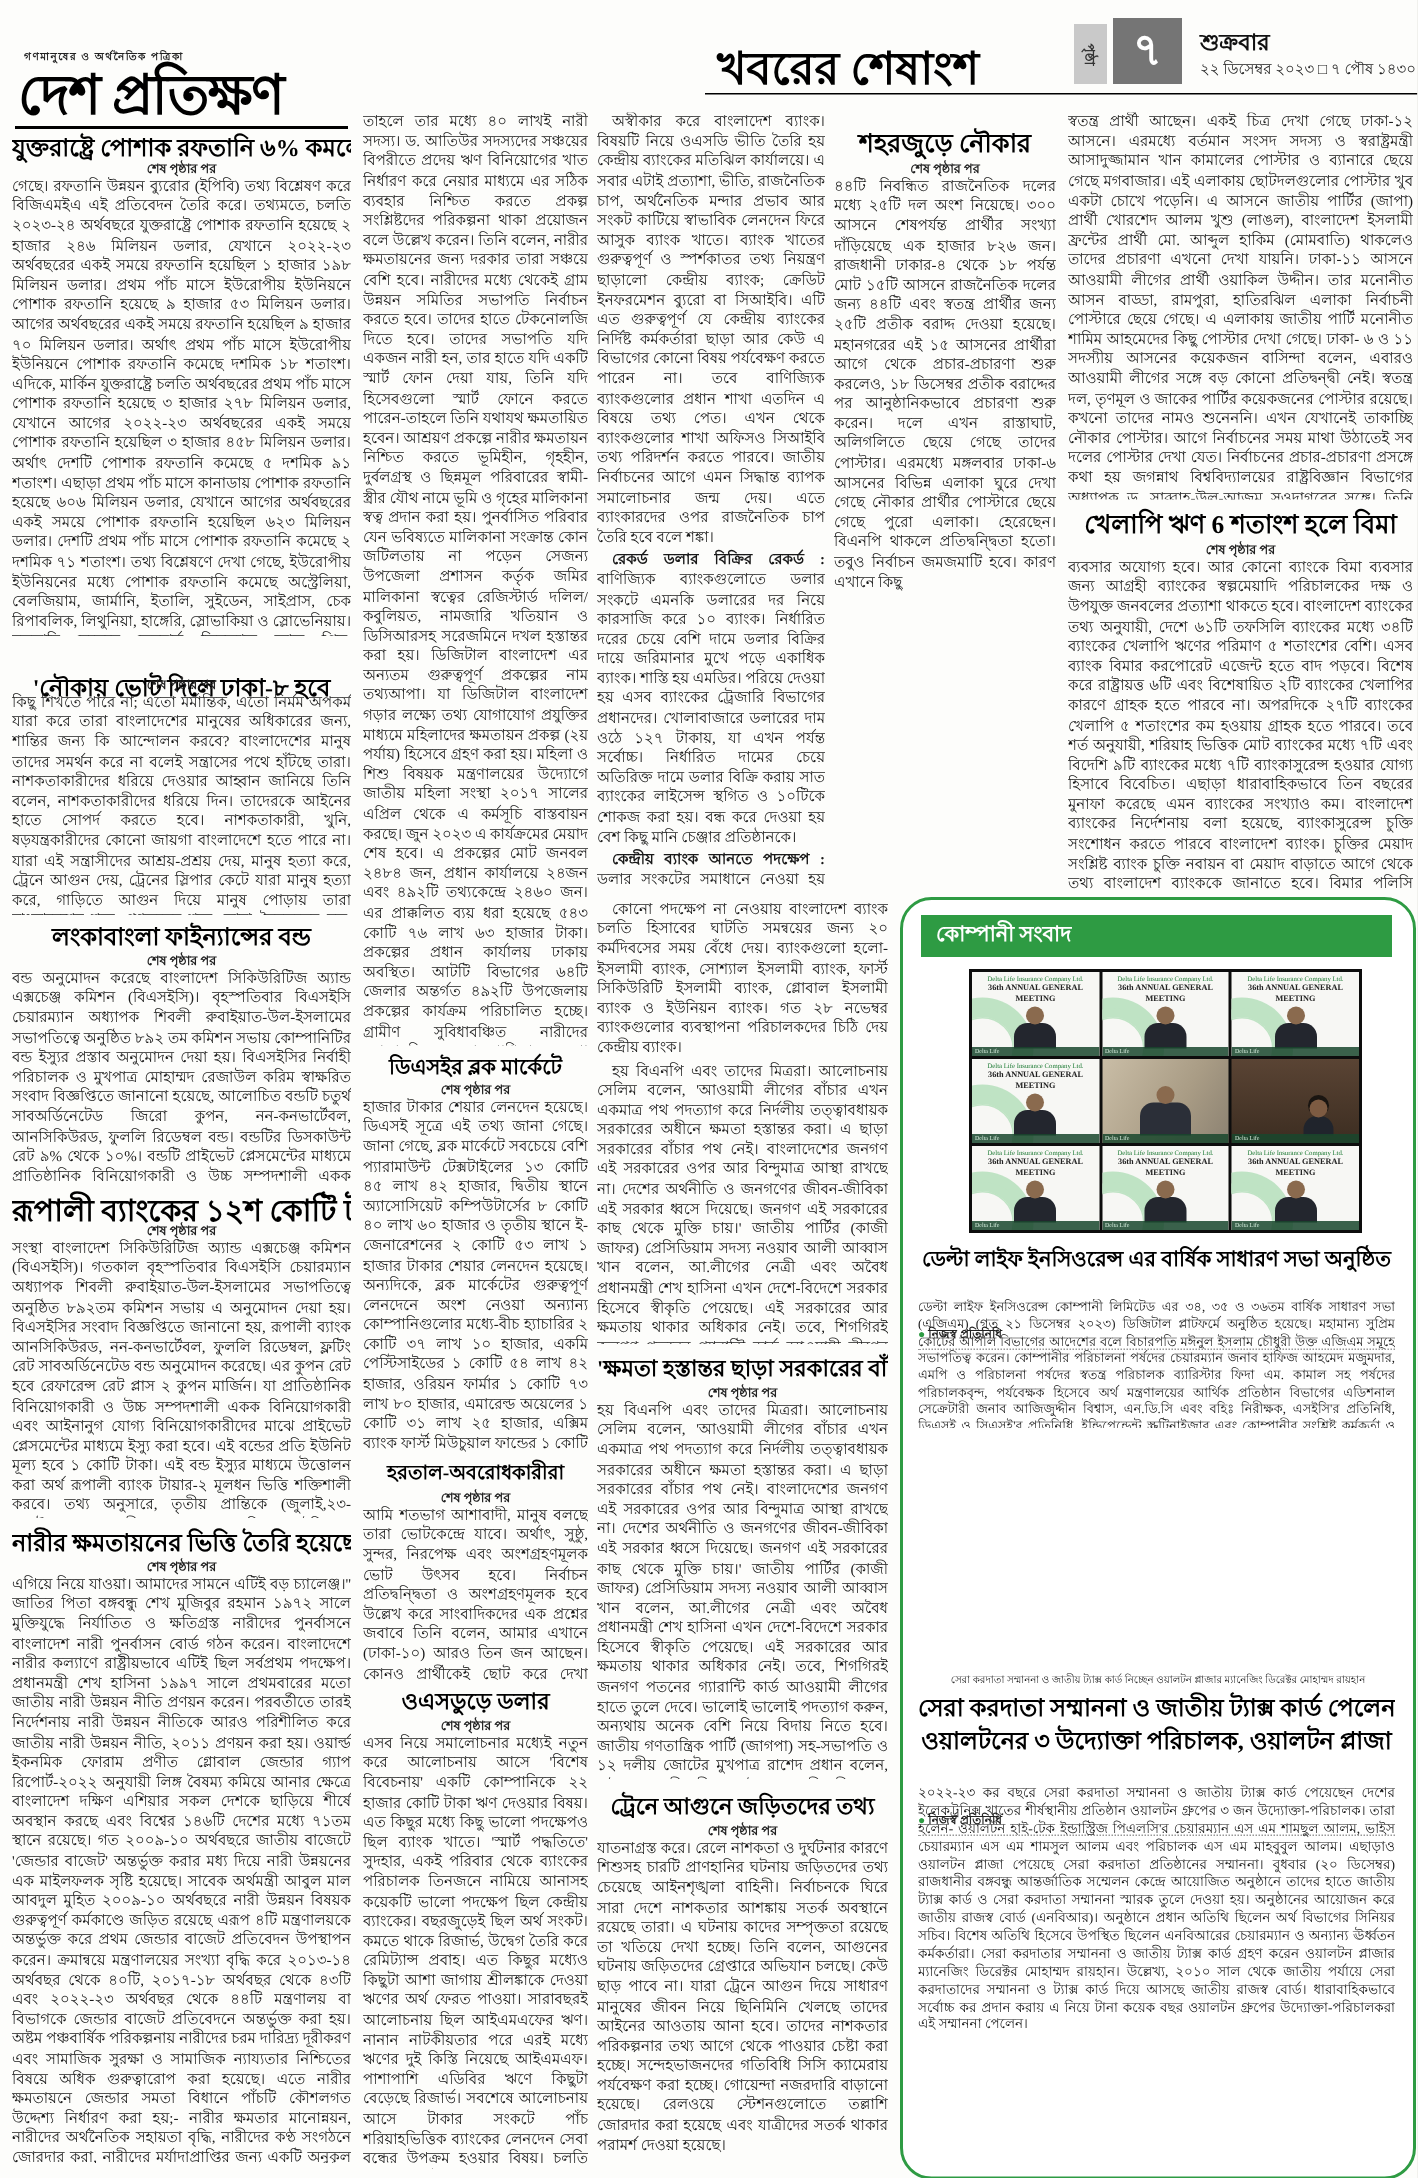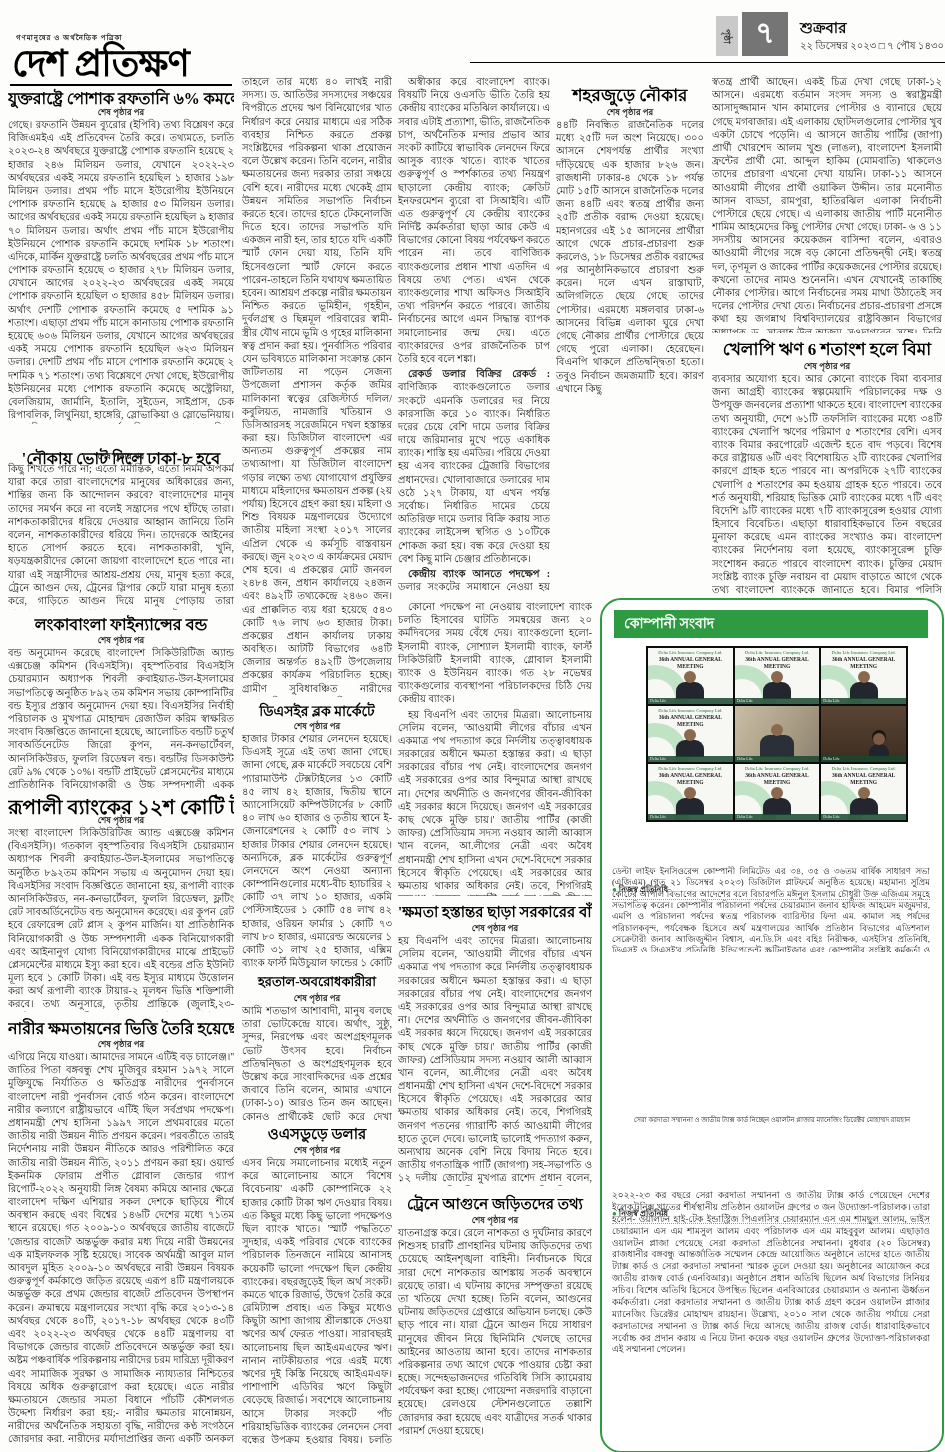--- a/index.html
+++ b/index.html
@@ -60,20 +60,21 @@
 </style>
 </head>
 <body>
 
 <div id="page">
 
   <div class="abs tagline" style="left:16px;top:32px;">গণমানুষের ও অর্থনৈতিক পত্রিকা</div>
   <div class="abs mast" style="left:12px;top:34px;">দেশ প্রতিক্ষণ</div>
   <div class="abs rule" style="left:10px;top:84px;width:222px;height:2px;"></div>
 
+  <div class="abs section-title" style="left:478px;top:22px;">খবরের শেষাংশ</div>
   <div class="abs pgword" style="left:716px;top:16px;width:22px;height:40px;">পৃষ্ঠা</div>
   <div class="abs pgnum" style="left:742px;top:12px;width:46px;height:44px;">৭</div>
   <div class="abs day" style="left:800px;top:16px;">শুক্রবার</div>
   <div class="abs dateline" style="left:800px;top:38px;">২২ ডিসেম্বর ২০২৩ □ ৭ পৌষ ১৪৩০</div>
   <div class="abs rule" style="left:470px;top:62px;width:475px;height:1px;"></div>
 
   <div class="abs headline" style="left:8px;top:86px;width:226px;font-size:16px;">যুক্তরাষ্ট্রে পোশাক রফতানি ৬% কমলেও</div>
   <div class="abs kicker" style="left:8px;top:106px;width:226px;">শেষ পৃষ্ঠার পর</div>
   <div class="abs body" style="left:8px;top:118px;width:226px;height:306px;">গেছে। রফতানি উন্নয়ন ব্যুরোর (ইপিবি) তথ্য বিশ্লেষণ করে বিজিএমইএ এই প্রতিবেদন তৈরি করে। তথ্যমতে, চলতি ২০২৩-২৪ অর্থবছরে যুক্তরাষ্ট্রে পোশাক রফতানি হয়েছে ২ হাজার ২৪৬ মিলিয়ন ডলার, যেখানে ২০২২-২৩ অর্থবছরের একই সময়ে রফতানি হয়েছিল ১ হাজার ১৯৮ মিলিয়ন ডলার। প্রথম পাঁচ মাসে ইউরোপীয় ইউনিয়নে পোশাক রফতানি হয়েছে ৯ হাজার ৫৩ মিলিয়ন ডলার। আগের অর্থবছরের একই সময়ে রফতানি হয়েছিল ৯ হাজার ৭০ মিলিয়ন ডলার। অর্থাৎ প্রথম পাঁচ মাসে ইউরোপীয় ইউনিয়নে পোশাক রফতানি কমেছে দশমিক ১৮ শতাংশ। এদিকে, মার্কিন যুক্তরাষ্ট্রে চলতি অর্থবছরের প্রথম পাঁচ মাসে পোশাক রফতানি হয়েছে ৩ হাজার ২৭৮ মিলিয়ন ডলার, যেখানে আগের ২০২২-২৩ অর্থবছরের একই সময়ে পোশাক রফতানি হয়েছিল ৩ হাজার ৪৫৮ মিলিয়ন ডলার। অর্থাৎ দেশটি পোশাক রফতানি কমেছে ৫ দশমিক ৯১ শতাংশ। এছাড়া প্রথম পাঁচ মাসে কানাডায় পোশাক রফতানি হয়েছে ৬০৬ মিলিয়ন ডলার, যেখানে আগের অর্থবছরের একই সময়ে পোশাক রফতানি হয়েছিল ৬২৩ মিলিয়ন ডলার। দেশটি প্রথম পাঁচ মাসে পোশাক রফতানি কমেছে ২ দশমিক ৭১ শতাংশ। তথ্য বিশ্লেষণে দেখা গেছে, ইউরোপীয় ইউনিয়নের মধ্যে পোশাক রফতানি কমেছে অস্ট্রেলিয়া, বেলজিয়াম, জার্মানি, ইতালি, সুইডেন, সাইপ্রাস, চেক রিপাবলিক, লিথুনিয়া, হাঙ্গেরি, স্লোভাকিয়া ও স্লোভেনিয়ায়। রফতানি বেড়েছে ডেনমার্ক, ফিনল্যান্ড, ফ্রান্স, গ্রিস, আয়ারল্যান্ড, নেদারল্যান্ডস, পর্তুগাল, রোমানিয়া, স্পেন, ইস্তোনিয়া, লাটভিয়া, মাল্টা, পোল্যান্ড, ক্রোয়েশিয়া ও লুক্সেমবার্গে। প্রসঙ্গত, দেশের পোশাক রফতানির প্রধান গন্তব্য যুক্তরাষ্ট্র, যুক্তরাজ্য ও ইউরোপীয় ইউনিয়ন। এর বাইরে যেসব দেশে পোশাক রফতানি হয় সেগুলো অপ্রচলিত বাজার হিসেবে পরিচিত। চলতি ২০২৩-২৪ অর্থবছরের প্রথম পাঁচ মাসে অপ্রচলিত বাজারে পোশাক রফতানি বেড়েছে ১৪ দশমিক ১২ শতাংশ। অপ্রচলিত বাজারের মধ্যে শুধুমাত্র ভারত ও মেক্সিকোতে পোশাক রফতানি কমেছে। রাশিয়া-ইউক্রেন যুদ্ধের প্রভাবে পোশাক রফতানিতে নেতিবাচক প্রবৃদ্ধিতে চলে যায় রাশিয়া। দেশটি দীর্ঘ সময় ধরে নেতিবাচক প্রবৃদ্ধি ছিল। তবে সেই ধাক্কা কাটিয়ে উঠেছে বাংলাদেশ। সর্বশেষ পাঁচ মাসে রাশিয়ায় পোশাক রফতানি বেড়েছে ৩ দশমিক ১৬ শতাংশ। রাশিয়া ছাড়াও অপ্রচলিত বাজারের মধ্যে পোশাক রফতানি বেড়েছে জাপান, অস্ট্রেলিয়া, কোরিয়া রিপাবলিক, চীন, সংযুক্ত আরব আমিরাত, মালয়েশিয়া, সৌদি আরব, তুর্কি, সাউথ আফ্রিকা, নিউজিল্যান্ড, চিলি ও ব্রাজিলে।</div>
 
@@ -196,22 +197,25 @@
       </div>
       <div class="tile">
         <div class="brand">Delta Life Insurance Company Ltd.</div>
         <div class="agm">36th ANNUAL GENERAL MEETING</div>
         <div class="arcs"></div>
         <div class="person"></div>
         <div class="namebar">Delta Life</div>
       </div>
     </div>
 
+    <div class="abs cn-head" style="left:10px;top:228px;width:318px;font-size:14px;">ডেল্টা লাইফ ইনসিওরেন্স এর বার্ষিক সাধারণ সভা অনুষ্ঠিত</div>
     <div class="abs byline" style="left:10px;top:250px;width:318px;"><span class="dot">●</span> <span>নিজস্ব প্রতিনিধি</span></div>
     <div class="abs body" style="left:10px;top:266px;width:318px;height:86px;font-size:8.6px;">ডেল্টা লাইফ ইনসিওরেন্স কোম্পানী লিমিটেড এর ৩৪, ৩৫ ও ৩৬তম বার্ষিক সাধারণ সভা (এজিএম) (গত ২১ ডিসেম্বর ২০২৩) ডিজিটাল প্লাটফর্মে অনুষ্ঠিত হয়েছে। মহামান্য সুপ্রিম কোর্টের আপীল বিভাগের আদেশের বলে বিচারপতি মঈনুল ইসলাম চৌধুরী উক্ত এজিএম সমূহে সভাপতিত্ব করেন। কোম্পানীর পরিচালনা পর্ষদের চেয়ারম্যান জনাব হাফিজ আহমেদ মজুমদার, এমপি ও পরিচালনা পর্ষদের স্বতন্ত্র পরিচালক ব্যারিস্টার ফিদা এম. কামাল সহ পর্ষদের পরিচালকবৃন্দ, পর্যবেক্ষক হিসেবে অর্থ মন্ত্রণালয়ের আর্থিক প্রতিষ্ঠান বিভাগের এডিশনাল সেক্রেটারী জনাব আজিজুদ্দীন বিশ্বাস, এন.ডি.সি এবং বহিঃ নিরীক্ষক, এসইসি'র প্রতিনিধি, ডিএসই ও সিএসই'র প্রতিনিধি, ইন্ডিপেন্ডেন্ট স্ক্রুটিনাইজার এবং কোম্পানীর সংশ্লিষ্ট কর্মকর্তা ও শেয়ার হোল্ডারবৃন্দ উক্ত ডিজিটাল প্লাটফর্মে যুক্ত ছিলেন। সভায় ২০১৯, ২০২০ ও ২০২১ সালের নিরীক্ষিত হিসাব, বার্ষিক প্রতিবেদন ও উক্ত বছরসমূহের জন্য প্রতিটি ১০ টাকার শেয়ারের বিপরীতে ৩০ শতাংশ করে মোট ৯০ শতাংশ নগদ লভ্যাংশ অনুমোদিত হয়। –প্রেস রিলিজ</div>
 
     <div class="abs wcaption" style="left:10px;top:514px;width:320px;">সেরা করদাতা সম্মাননা ও জাতীয় ট্যাক্স কার্ড নিচ্ছেন ওয়ালটন প্লাজার ম্যানেজিং ডিরেক্টর মোহাম্মদ রায়হান</div>
 
+    <div class="abs cn-head" style="left:10px;top:526px;width:318px;font-size:16px;">সেরা করদাতা সম্মাননা ও জাতীয় ট্যাক্স কার্ড পেলেন</div>
+    <div class="abs cn-head" style="left:10px;top:548px;width:318px;font-size:16px;">ওয়ালটনের ৩ উদ্যোক্তা পরিচালক, ওয়ালটন প্লাজা</div>
     <div class="abs byline" style="left:10px;top:574px;width:318px;"><span class="dot">●</span> <span>নিজস্ব প্রতিনিধি</span></div>
     <div class="abs body" style="left:10px;top:590px;width:318px;height:250px;font-size:9px;">২০২২-২৩ কর বছরে সেরা করদাতা সম্মাননা ও জাতীয় ট্যাক্স কার্ড পেয়েছেন দেশের ইলেকট্রনিক্স খাতের শীর্ষস্থানীয় প্রতিষ্ঠান ওয়ালটন গ্রুপের ৩ জন উদ্যোক্তা-পরিচালক। তারা হলেন- ওয়ালটন হাই-টেক ইন্ডাস্ট্রিজ পিএলসি'র চেয়ারম্যান এস এম শামছুল আলম, ভাইস চেয়ারম্যান এস এম শামসুল আলম এবং পরিচালক এস এম মাহবুবুল আলম। এছাড়াও ওয়ালটন প্লাজা পেয়েছে সেরা করদাতা প্রতিষ্ঠানের সম্মাননা। বুধবার (২০ ডিসেম্বর) রাজধানীর বঙ্গবন্ধু আন্তর্জাতিক সম্মেলন কেন্দ্রে আয়োজিত অনুষ্ঠানে তাদের হাতে জাতীয় ট্যাক্স কার্ড ও সেরা করদাতা সম্মাননা স্মারক তুলে দেওয়া হয়। অনুষ্ঠানের আয়োজন করে জাতীয় রাজস্ব বোর্ড (এনবিআর)। অনুষ্ঠানে প্রধান অতিথি ছিলেন অর্থ বিভাগের সিনিয়র সচিব। বিশেষ অতিথি হিসেবে উপস্থিত ছিলেন এনবিআরের চেয়ারম্যান ও অন্যান্য ঊর্ধ্বতন কর্মকর্তারা। সেরা করদাতার সম্মাননা ও জাতীয় ট্যাক্স কার্ড গ্রহণ করেন ওয়ালটন প্লাজার ম্যানেজিং ডিরেক্টর মোহাম্মদ রায়হান। উল্লেখ্য, ২০১০ সাল থেকে জাতীয় পর্যায়ে সেরা করদাতাদের সম্মাননা ও ট্যাক্স কার্ড দিয়ে আসছে জাতীয় রাজস্ব বোর্ড। ধারাবাহিকভাবে সর্বোচ্চ কর প্রদান করায় এ নিয়ে টানা কয়েক বছর ওয়ালটন গ্রুপের উদ্যোক্তা-পরিচালকরা এই সম্মাননা পেলেন।</div>
   </div>
 
 </div>
 
 </body></html>

